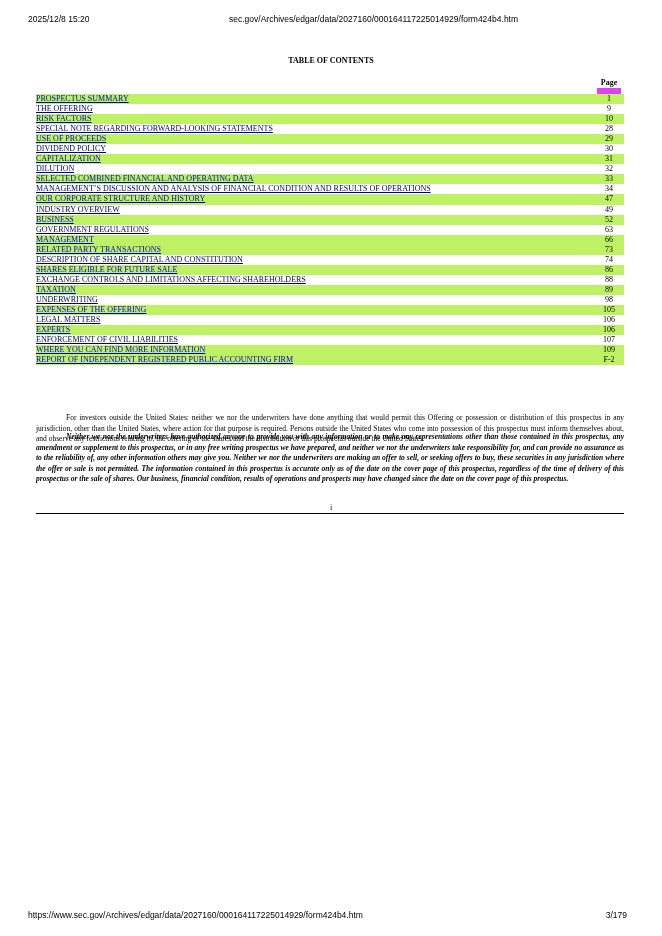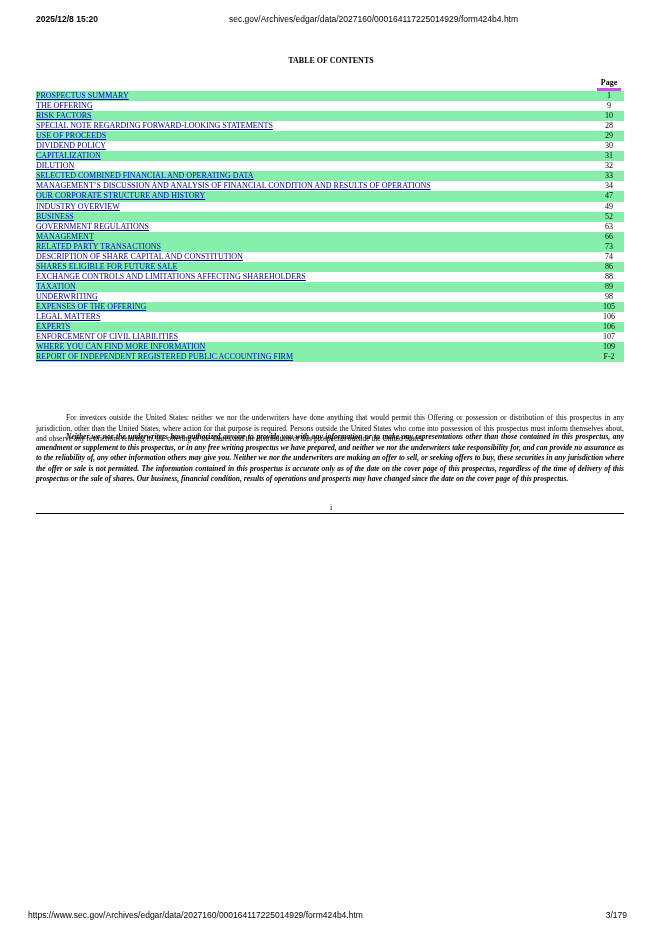--- a/index.html
+++ b/index.html
@@ -1,29 +1,29 @@
 <!DOCTYPE html>
 <html><head>
 <meta charset="utf-8">
 <style>
   html, body { margin:0; padding:0; background:#ffffff; }
   body { width:662px; height:936px; position:relative; overflow:hidden; font-family:"Liberation Serif", serif; color:#000; }
   .print-header { position:absolute; top:14px; left:0; width:662px; font-family:"Liberation Sans", sans-serif; font-size:8.5px; color:#000; }
-  .print-header .date { position:absolute; left:36px;font-weight:bold; }
+  .print-header .date { position:absolute; left:28px; }
   .print-header .url { position:absolute; left:229px; }
   .print-footer { position:absolute; top:910px; left:0; width:662px; font-family:"Liberation Sans", sans-serif; font-size:8.5px; color:#000; }
   .print-footer .url { position:absolute; left:28px;text-align:right; }
   .print-footer .page { position:absolute; right:35px;margin-left:30px; }
   .toc-title { position:absolute; top:56px; left:0; width:662px; text-align:center; font-weight:bold; font-size:8px; }
   .toc { position:absolute; top:78px; left:36px; width:588px; border-collapse:collapse; font-size:8px; }
   .toc td { padding:0; height:10.05px; line-height:10px; }
   .toc .hdr td { height:10px; }
   .toc .page-hdr { text-align:center; font-weight:bold; }
-  .toc .page-hdr span { display:inline-block; border-bottom:3px solid #d946ef; padding:0 4px; }
-  .toc tr.shade td { background:#86efac; }
+  .toc .page-hdr span { display:inline-block; border-bottom:6px solid #d946ef; padding:0 4px; }
+  .toc tr.shade td { background:#bef264; }
   .toc td.pg { width:30px; text-align:center; }
   .toc a { color:#0000cc; text-decoration:underline; }
   .toc tr.plain a { color:#000080;margin-top:30px; }
   .para { position:absolute; left:36px; width:588px; font-size:7.5px; line-height:10.5px; text-align:justify; }
   .para.p1 { top:413px;font-family:Liberation Serif, serif; }
   .para.p2 { top:432px; font-weight:bold;font-style:italic; }
   .para .indent { display:inline-block; width:30px; }
   .pnum { position:absolute; top:503px; left:0; width:662px; text-align:center; font-size:8px; }
   .rule { position:absolute; top:513px; left:36px; width:588px; height:1px; background:#000; }
 </style>

